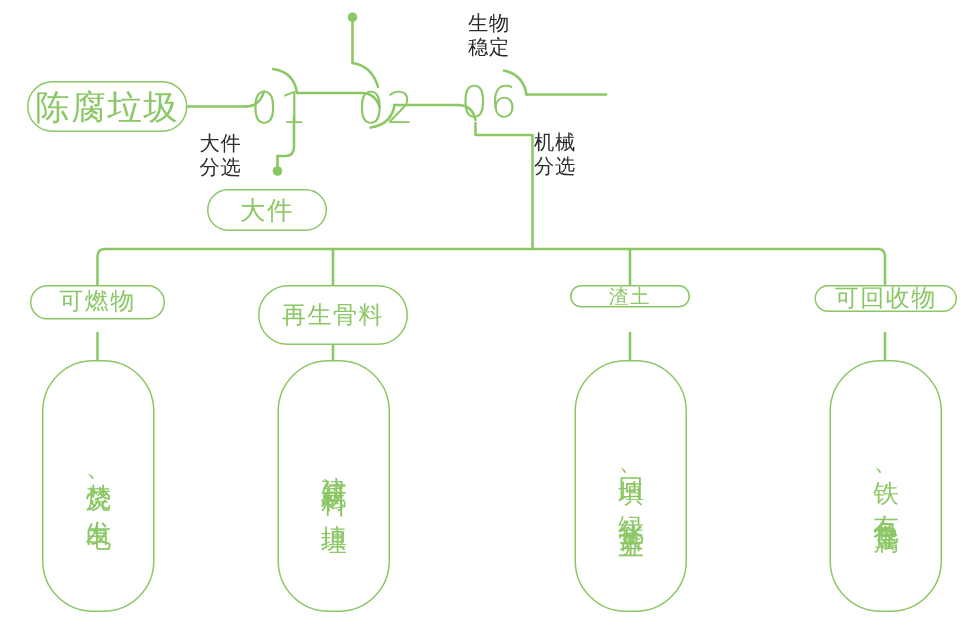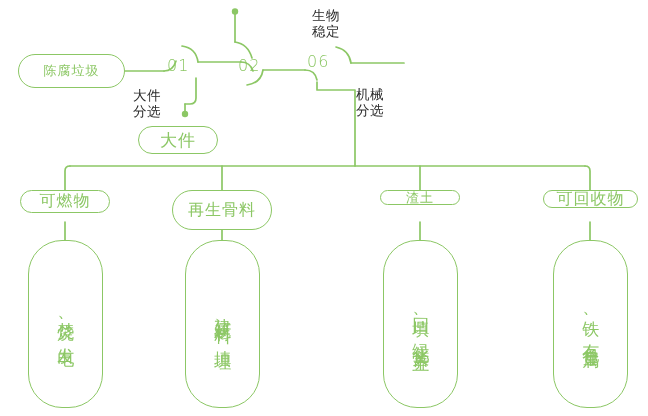--- a/index.html
+++ b/index.html
@@ -37,21 +37,21 @@
     justify-content: center;
     letter-spacing: 1px;
     white-space: nowrap;
     background: #ffffff;
   }
 
   
   .numnode {
     position: absolute;
     color: #8cc765;
-    font-size: 16px;
+    font-size: 29px;
     letter-spacing: 1px;
     font-weight: 300;
     line-height: 1;
     white-space: nowrap;
     font-family: "DejaVu Sans", sans-serif;
   }
 
   
   .annot {
     position: absolute;
@@ -129,21 +129,21 @@
       <path d="M222,166 L222,190"></path>
       <path d="M420,166 L420,190"></path>
 
       <path d="M65,222 L65,240"></path>
       <path d="M222,222 L222,240"></path>
       <path d="M420,222 L420,240"></path>
       <path d="M590,222 L590,240"></path>
     </g>
   </svg>
 
-  <div class="pill" style="left:18px; top:54px; width:107px; height:34px; font-size:13px;">
+  <div class="pill" style="left:18px; top:54px; width:107px; height:34px; font-size:23px;">
     <span>陈腐垃圾</span>
   </div>
 
   <div class="numnode" style="left:167px; top:58px;">
     <span>01</span>
   </div>
 
   <div class="numnode" style="left:238px; top:58px;">
     <span>02</span>
   </div>

